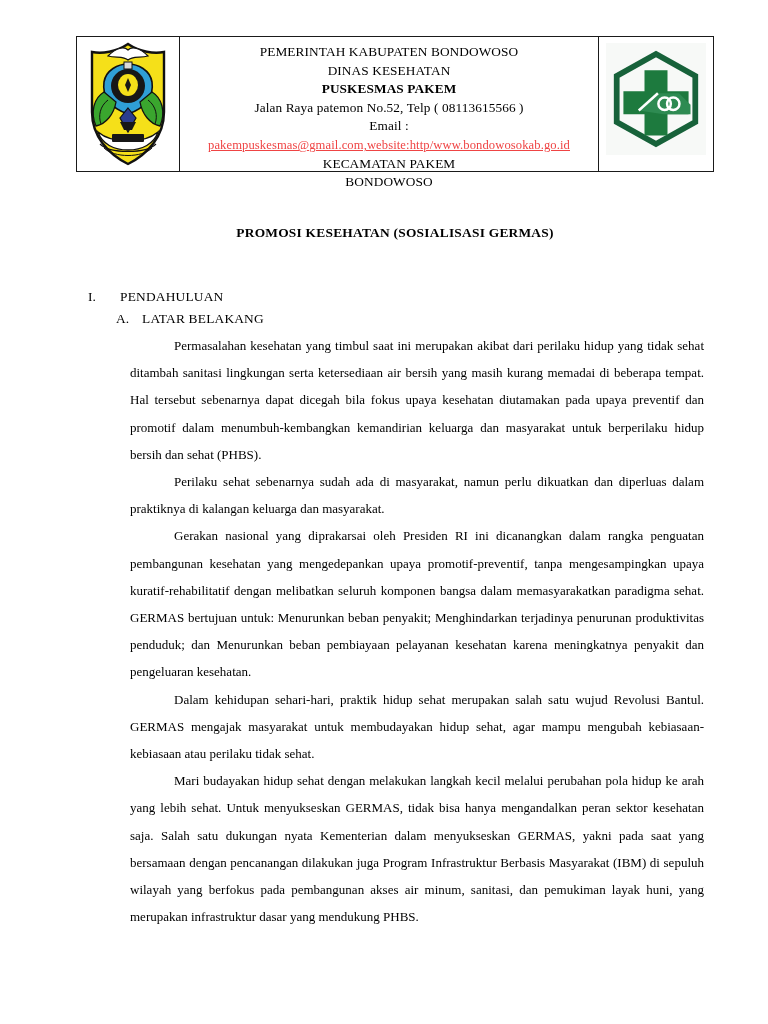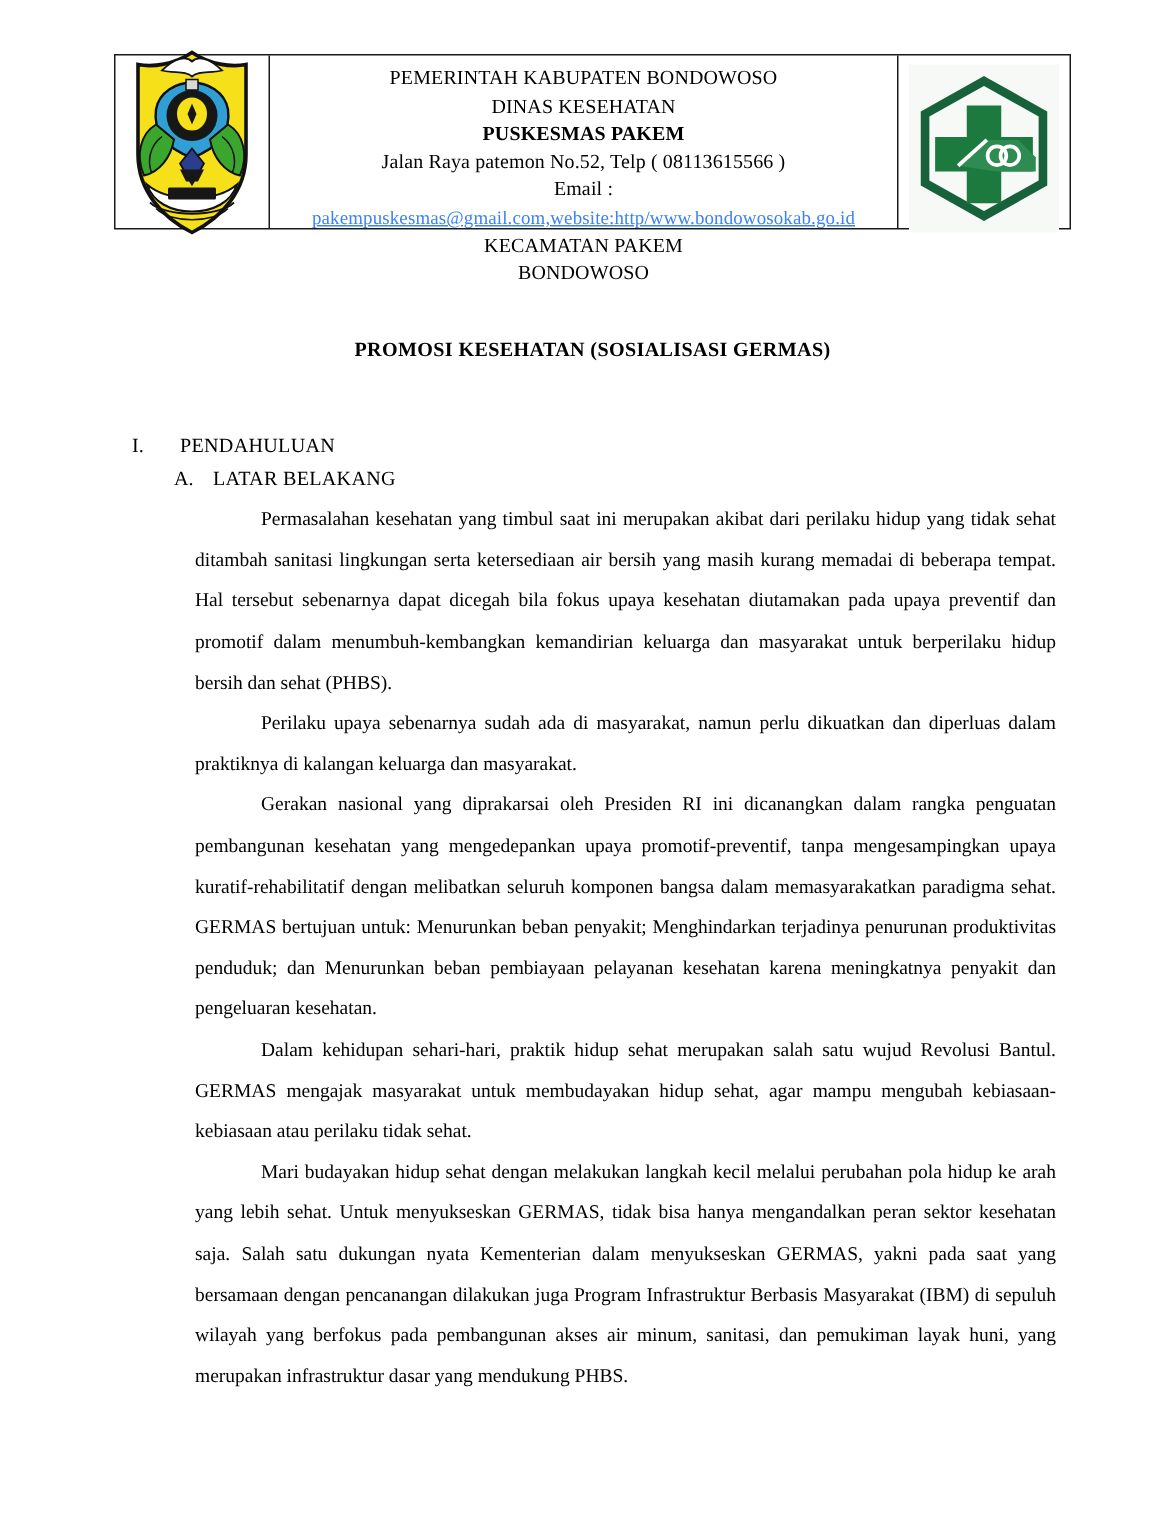--- a/index.html
+++ b/index.html
@@ -22,21 +22,21 @@
     box-sizing: border-box;
     padding: 0;
   }
 
   
   .letterhead {
     position: absolute;
     left: 76px;
     top: 36px;
     width: 638px;
-    height: 117px;
+    height: 136px;
     border: 1px solid #1a1a1a;
     box-sizing: border-box;
     display: flex;
     flex-direction: row;
     background: #fff;
   }
   .lh-cell-logo-left {
     width: 103px;
     border-right: 1px solid #1a1a1a;
     box-sizing: border-box;
@@ -65,21 +65,21 @@
   }
   .lh-line {
     font-size: 13.3px;
     line-height: 18.6px;
     text-align: center;
     white-space: nowrap;
     letter-spacing: 0.1px;
   }
   .lh-line.bold { font-weight: bold; }
   .lh-line.link {
-    color: #3b82f6;
+    color: #ef4444;
     text-decoration: underline;
     font-size: 12.6px;
   }
 
   
   .crest-wrap { width: 88px; height: 128px; }
 
   
   .pkm-wrap {
     width: 100px;
@@ -226,21 +226,21 @@
       <span class="txt">PENDAHULUAN</span>
     </div>
 
     <div class="heading-2">
       <span class="num">A.</span>
       <span class="txt">LATAR BELAKANG</span>
     </div>
 
     <div class="paragraphs">
       <p class="para">Permasalahan kesehatan yang timbul saat ini merupakan akibat dari perilaku hidup yang tidak sehat ditambah sanitasi lingkungan serta ketersediaan air bersih yang masih kurang memadai di beberapa tempat. Hal tersebut sebenarnya dapat dicegah bila fokus upaya kesehatan diutamakan pada upaya preventif dan promotif dalam menumbuh-kembangkan kemandirian keluarga dan masyarakat untuk berperilaku hidup bersih dan sehat (PHBS).</p>
-      <p class="para">Perilaku upaya sebenarnya sudah ada di masyarakat, namun perlu dikuatkan dan diperluas dalam praktiknya di kalangan keluarga dan masyarakat.</p>
+      <p class="para">Perilaku sehat sebenarnya sudah ada di masyarakat, namun perlu dikuatkan dan diperluas dalam praktiknya di kalangan keluarga dan masyarakat.</p>
       <p class="para">Gerakan nasional yang diprakarsai oleh Presiden RI ini dicanangkan dalam rangka penguatan pembangunan kesehatan yang mengedepankan upaya promotif-preventif, tanpa mengesampingkan upaya kuratif-rehabilitatif dengan melibatkan seluruh komponen bangsa dalam memasyarakatkan paradigma sehat. GERMAS bertujuan untuk: Menurunkan beban penyakit; Menghindarkan terjadinya penurunan produktivitas penduduk; dan Menurunkan beban pembiayaan pelayanan kesehatan karena meningkatnya penyakit dan pengeluaran kesehatan.</p>
       <p class="para">Dalam kehidupan sehari-hari, praktik hidup sehat merupakan salah satu wujud Revolusi Bantul. GERMAS mengajak masyarakat untuk membudayakan hidup sehat, agar mampu mengubah kebiasaan-kebiasaan atau perilaku tidak sehat.</p>
       <p class="para">Mari budayakan hidup sehat dengan melakukan langkah kecil melalui perubahan pola hidup ke arah yang lebih sehat. Untuk menyukseskan GERMAS, tidak bisa hanya mengandalkan peran sektor kesehatan saja. Salah satu dukungan nyata Kementerian dalam menyukseskan GERMAS, yakni pada saat yang bersamaan dengan pencanangan dilakukan juga  Program Infrastruktur Berbasis Masyarakat (IBM) di sepuluh wilayah yang berfokus pada pembangunan akses air minum, sanitasi, dan pemukiman layak huni, yang merupakan infrastruktur dasar yang mendukung PHBS.</p>
     </div>
 
   </div>
 
 </div>
 
 </body></html>

